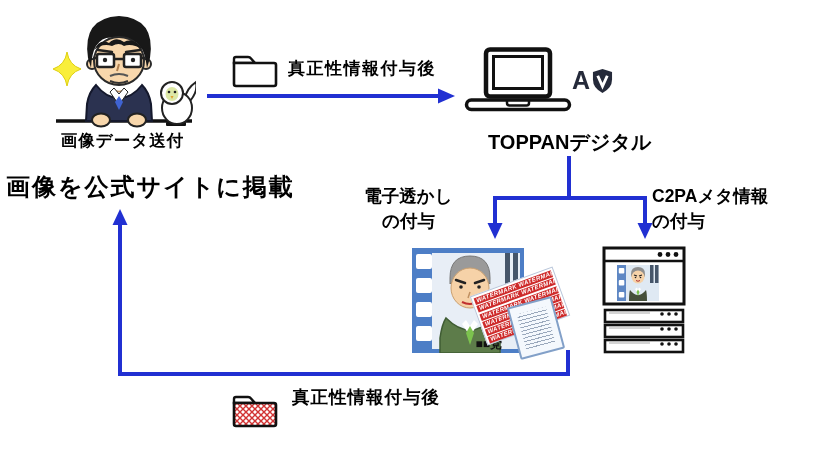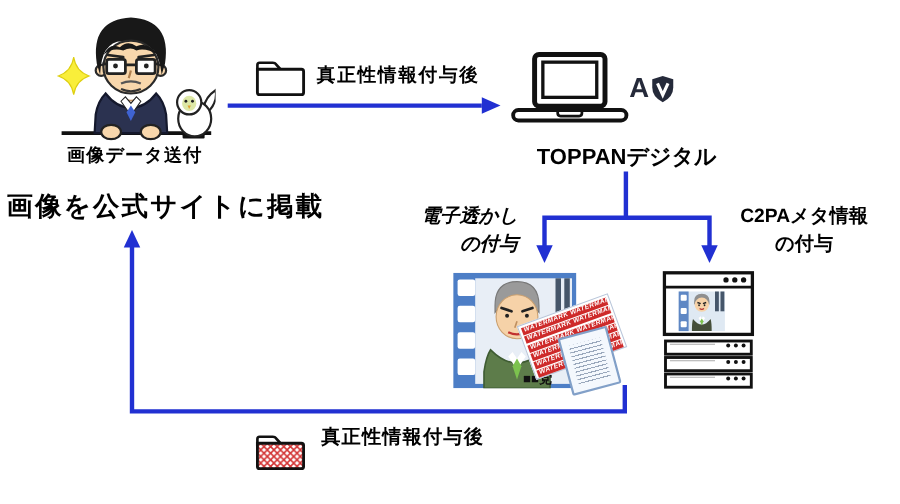--- a/index.html
+++ b/index.html
@@ -4,22 +4,22 @@
 <style>
   html,body{margin:0;padding:0;background:#fff;}
   .canvas{position:relative;width:818px;height:458px;background:#fff;overflow:hidden;
           font-family:"Liberation Sans","DejaVu Sans",sans-serif;}
   .abs{position:absolute;}
   .lbl{position:absolute;color:#000;font-weight:bold;white-space:nowrap;}
   .office-label{left:45px;top:130px;width:155px;text-align:center;font-size:16.5px;letter-spacing:1px;}
   .publish-label{left:6px;top:171px;font-size:24px;letter-spacing:2px;}
   .send-label{left:288px;top:57px;font-size:17px;letter-spacing:1.5px;}
   .toppan-label{left:488px;top:129px;width:164px;text-align:left;font-size:20px;}
-  .wm-label{left:346px;top:184px;width:125px;text-align:right;font-size:17.5px;line-height:25px;font-style:italic;}
-  .c2pa-label{left:652px;top:184px;width:158px;text-align:center;font-size:17.5px;line-height:25px;}
+  .wm-label{left:346px;top:184px;width:125px;text-align:center;font-size:17.5px;line-height:25px;}
+  .c2pa-label{left:652px;top:184px;width:158px;text-align:left;font-size:17.5px;line-height:25px;}
   .return-label{left:292px;top:384px;font-size:17.5px;line-height:26px;letter-spacing:1px;}
   .overlay{position:absolute;left:0;top:0;z-index:1;}
   .art{z-index:2;}
   
   .logo{left:572px;top:66px;display:flex;align-items:center;z-index:2;
         font-size:25px;font-weight:800;color:#252a3a;letter-spacing:0.5px;}
   .logo svg{margin:0 1px;}
   
   .poster-group{left:410px;top:244px;width:176px;height:118px;z-index:2;}
   .poster-svg{position:absolute;left:2px;top:4px;z-index:2;}

